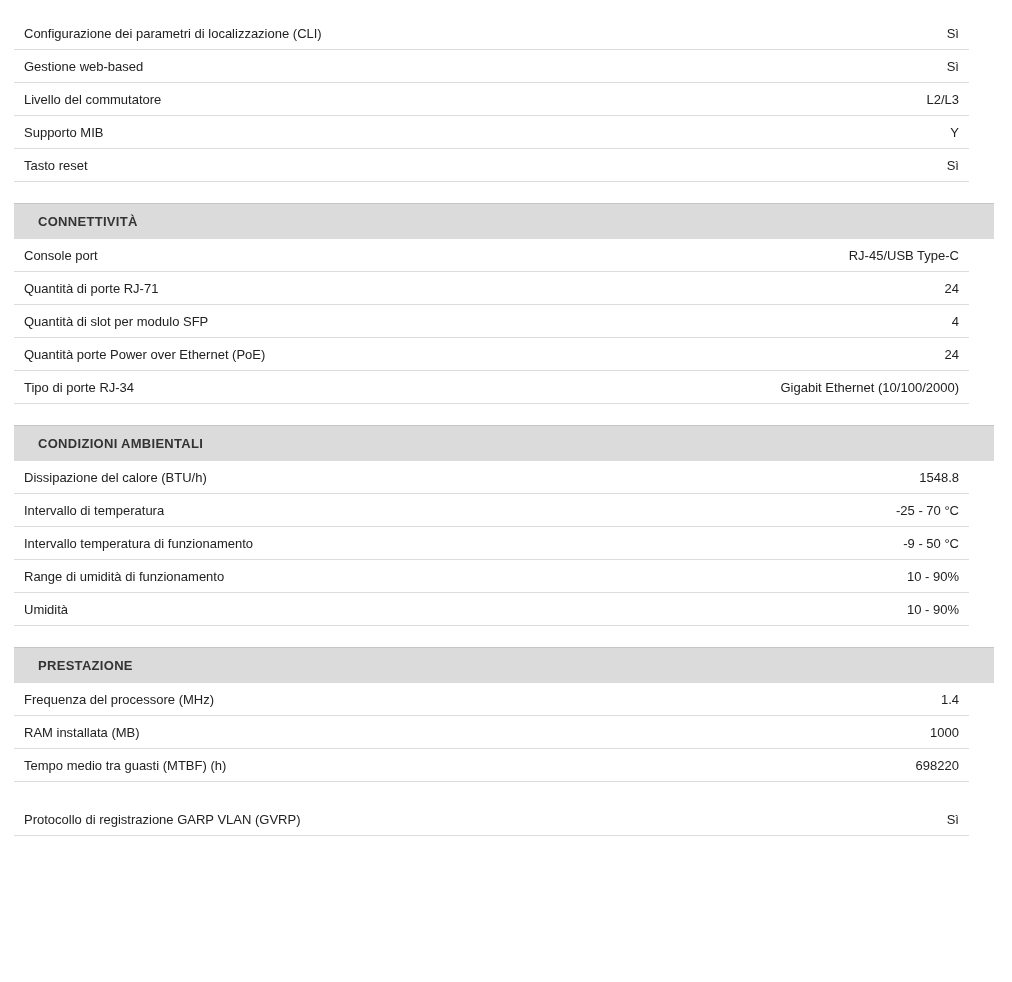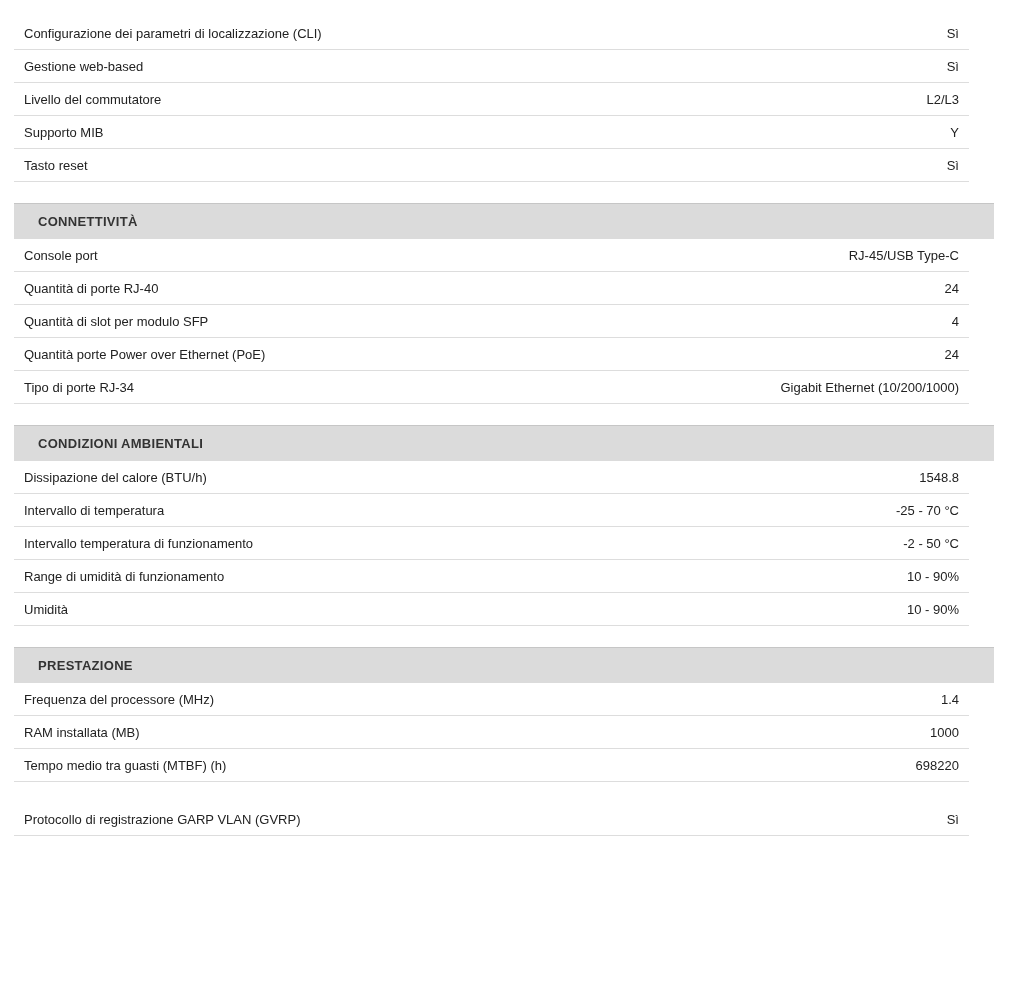--- a/index.html
+++ b/index.html
@@ -104,37 +104,37 @@
     <div class="section-header">
       <span class="section-title">CONNETTIVITÀ</span>
     </div>
     <div class="section-rows">
   <div class="spec-row">
     <span class="spec-label">Console port</span>
     <span class="spec-value">RJ-45/USB Type-C</span>
   </div>
 
   <div class="spec-row">
-    <span class="spec-label">Quantità di porte RJ-40</span>
+    <span class="spec-label">Quantità di porte RJ-71</span>
     <span class="spec-value">24</span>
   </div>
 
   <div class="spec-row">
     <span class="spec-label">Quantità di slot per modulo SFP</span>
     <span class="spec-value">4</span>
   </div>
 
   <div class="spec-row">
     <span class="spec-label">Quantità porte Power over Ethernet (PoE)</span>
     <span class="spec-value">24</span>
   </div>
 
   <div class="spec-row">
     <span class="spec-label">Tipo di porte RJ-34</span>
-    <span class="spec-value">Gigabit Ethernet (10/200/1000)</span>
+    <span class="spec-value">Gigabit Ethernet (10/100/2000)</span>
   </div>
 </div>
   </section>
 
   <section class="spec-section">
     <div class="section-header">
       <span class="section-title">CONDIZIONI AMBIENTALI</span>
     </div>
     <div class="section-rows">
   <div class="spec-row">
@@ -142,21 +142,21 @@
     <span class="spec-value">1548.8</span>
   </div>
 
   <div class="spec-row">
     <span class="spec-label">Intervallo di temperatura</span>
     <span class="spec-value">-25 - 70 °C</span>
   </div>
 
   <div class="spec-row">
     <span class="spec-label">Intervallo temperatura di funzionamento</span>
-    <span class="spec-value">-2 - 50 °C</span>
+    <span class="spec-value">-9 - 50 °C</span>
   </div>
 
   <div class="spec-row">
     <span class="spec-label">Range di umidità di funzionamento</span>
     <span class="spec-value">10 - 90%</span>
   </div>
 
   <div class="spec-row">
     <span class="spec-label">Umidità</span>
     <span class="spec-value">10 - 90%</span>

